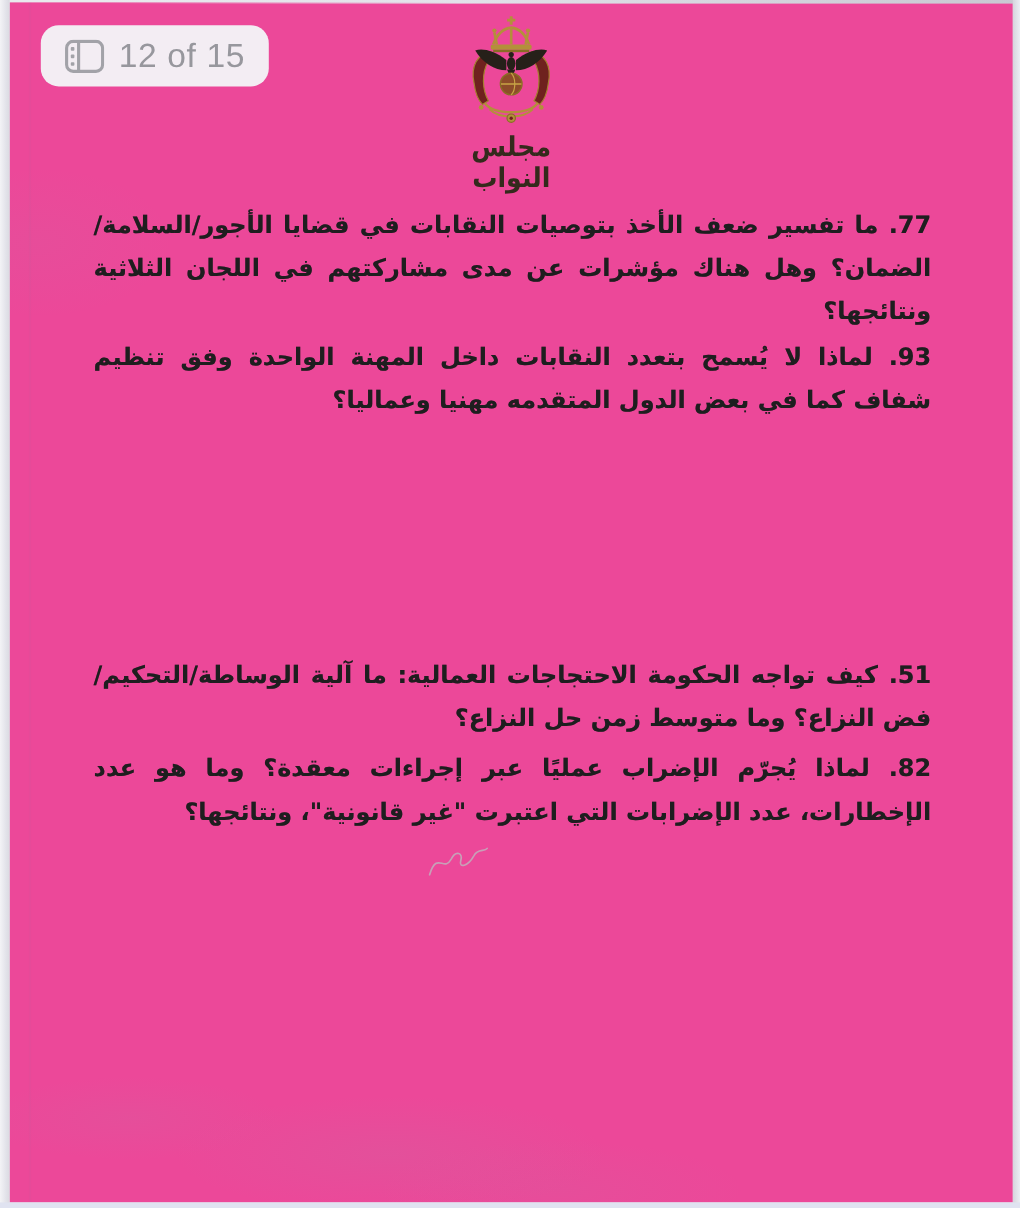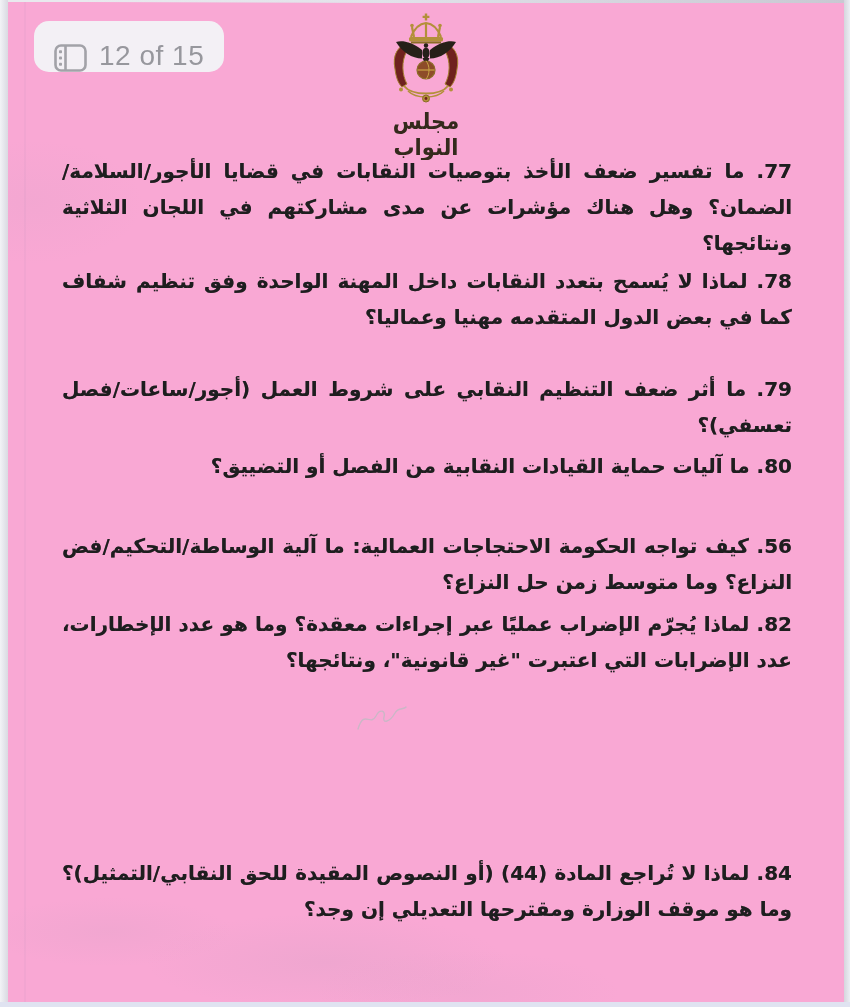--- a/index.html
+++ b/index.html
@@ -6,21 +6,21 @@
   body{
     width:850px;height:1007px;overflow:hidden;
     background:#e9e9ee;
     font-family:"Liberation Sans",sans-serif;
   }
   .stage{position:relative;width:850px;height:1007px;overflow:hidden;}
 
   
   .doc{
     position:absolute;left:8px;right:6px;top:2px;bottom:5px;
-    background:#f9a8d4;
+    background:#ec4899;
     text-decoration:underline;
   }
   .doc::before{ 
     content:"";position:absolute;inset:0;pointer-events:none;
     background:
       radial-gradient(ellipse 260px 70px at 38% 96%, rgba(150,150,170,.10), transparent 70%),
       radial-gradient(ellipse 180px 50px at 12% 93%, rgba(150,150,170,.08), transparent 70%),
       radial-gradient(ellipse 220px 60px at 55% 99%, rgba(150,150,170,.07), transparent 70%),
       radial-gradient(ellipse 160px 90px at 3% 20%, rgba(150,150,170,.06), transparent 70%);
   }
@@ -31,42 +31,42 @@
     background:linear-gradient(to left,#c8c8d2,#e2e2ea 55%,rgba(240,240,245,0) 90%);}
   .edge-left{position:absolute;left:0;top:0;bottom:0;width:8px;
     background:linear-gradient(to right,#f3f3f6,#e3e3ea 60%,#dadae1);}
   .edge-right{position:absolute;right:0;top:0;bottom:0;width:6px;
     background:linear-gradient(to left,#eceef4,#d5d5dd);}
   .edge-bottom{position:absolute;bottom:0;left:0;right:0;height:5px;background:#e0e3f1;}
 
   
   .badge{
     position:absolute;left:34px;top:21px;height:51px;
-    display:flex;align-items:flex-end;gap:12px;padding:0 20px;
+    display:flex;align-items:center;gap:12px;padding:0 20px;
     background:rgba(243,243,246,.97);border-radius:15px;
   }
   .badge .label{
     font-size:28px;font-weight:500;color:#97979d;letter-spacing:.5px;
     font-family:"Liberation Sans",sans-serif;
   }
 
   
   .emblem-wrap{position:absolute;top:10px;left:50%;transform:translateX(-50%);
     width:120px;text-align:center;}
   .emblem-wrap svg{filter:blur(.3px);}
   .calligraphy{
     margin-top:2px;direction:rtl;
     font-family:"DejaVu Sans",sans-serif;font-weight:700;
     font-size:21px;color:#342a1c;letter-spacing:-1px;
     transform:scaleY(1.08);
   }
 
   
   .q{
-    position:absolute;left:54px;right:52px;margin:0;
+    position:absolute;left:54px;right:52px;margin:16px;
     direction:rtl;unicode-bidi:plaintext;
     font-family:"DejaVu Sans",sans-serif;font-weight:700;
     font-size:20px;line-height:36px;color:#1e1e1f;
     text-align:justify;letter-spacing:-.2px;
     text-shadow:0 0 .4px rgba(30,30,30,.55);
   }
   .q0{top:151px}.q1{top:261px}.q2{top:369px}.q3{top:446px}
   .q4{top:526px}.q5{top:604px}.q6{top:746px}.q7{top:853px}
 
   .squiggle{position:absolute;left:346px;top:697px;opacity:.75;}
@@ -111,26 +111,23 @@
 
         <path d="M26,74 C34,84 62,84 70,74" fill="none" stroke="#b3903a" stroke-width="2"></path>
         <path d="M30,79 C38,87 58,87 66,79" fill="none" stroke="#b3903a" stroke-width="1.6"></path>
         <circle cx="48" cy="86.5" r="3.5" fill="#b3903a" stroke="#8a6d25" stroke-width="1"></circle>
         <circle cx="48" cy="86.5" r="1.4" fill="#6f211e"></circle>
       </svg>
       <div class="calligraphy">مجلس النواب</div>
     </div>
 
     <p class="q q0" dir="rtl">77. ما تفسير ضعف الأخذ بتوصيات النقابات في قضايا الأجور/السلامة/الضمان؟ وهل هناك مؤشرات عن مدى مشاركتهم في اللجان الثلاثية ونتائجها؟</p>
-    <p class="q q1" dir="rtl">78. لماذا لا يُسمح بتعدد النقابات داخل المهنة الواحدة وفق تنظيم شفاف كما في بعض الدول المتقدمه مهنيا وعماليا؟</p>
-    <p class="q q2" dir="rtl">79. ما أثر ضعف التنظيم النقابي على شروط العمل (أجور/ساعات/فصل تعسفي)؟</p>
-    <p class="q q3" dir="rtl">80. ما آليات حماية القيادات النقابية من الفصل أو التضييق؟</p>
-    <p class="q q4" dir="rtl">56. كيف تواجه الحكومة الاحتجاجات العمالية: ما آلية الوساطة/التحكيم/فض النزاع؟ وما متوسط زمن حل النزاع؟</p>
+    <p class="q q1" dir="rtl">93. لماذا لا يُسمح بتعدد النقابات داخل المهنة الواحدة وفق تنظيم شفاف كما في بعض الدول المتقدمه مهنيا وعماليا؟</p>
+    <p class="q q4" dir="rtl">51. كيف تواجه الحكومة الاحتجاجات العمالية: ما آلية الوساطة/التحكيم/فض النزاع؟ وما متوسط زمن حل النزاع؟</p>
     <p class="q q5" dir="rtl">82. لماذا يُجرّم الإضراب عمليًا عبر إجراءات معقدة؟ وما هو عدد الإخطارات، عدد الإضرابات التي اعتبرت "غير قانونية"، ونتائجها؟</p>
-    <p class="q q7" dir="rtl">84. لماذا لا تُراجع المادة (44) (أو النصوص المقيدة للحق النقابي/التمثيل)؟ وما هو موقف الوزارة ومقترحها التعديلي إن وجد؟</p>
 
     <svg class="squiggle" width="56" height="38" viewBox="0 0 56 38">
       <path d="M4,30 C10,10 16,28 22,17 C26,9 32,12 30,18 C28,25 36,23 41,14 C44,8 50,11 52,8" fill="none" stroke="#bcbcc2" stroke-width="1.4" stroke-linecap="round"></path>
     </svg>
   </div>
 
   <div class="badge">
     <svg width="33" height="28" viewBox="0 0 33 28">
       <rect x="1.5" y="1.5" width="30" height="25" rx="5.5" fill="none" stroke="#a2a2a8" stroke-width="2.6"></rect>
       <line x1="11.5" y1="1.5" x2="11.5" y2="26.5" stroke="#a2a2a8" stroke-width="2.6"></line>

